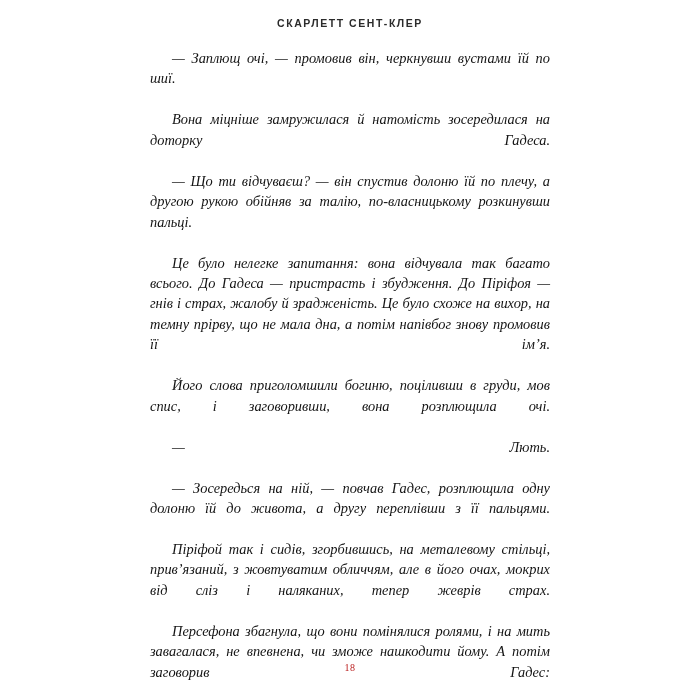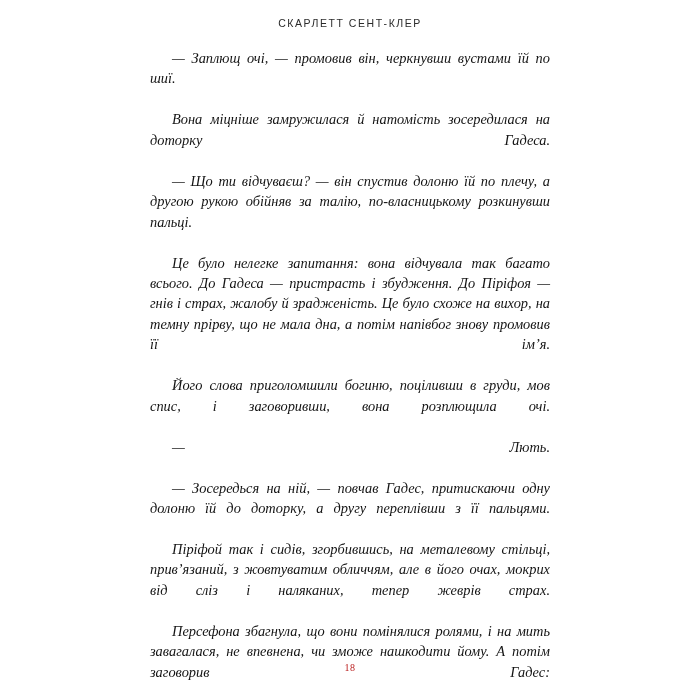--- a/index.html
+++ b/index.html
@@ -27,21 +27,21 @@
 
   
   .running-head {
     position: absolute;
     top: 18px;
     left: 0;
     width: 700px;
     text-align: center;
     font-family: "Liberation Sans", "DejaVu Sans", sans-serif;
     font-size: 10.5px;
-    font-weight: 400;
+    font-weight: 700;
     letter-spacing: 1.55px;
     color: #2b2b2b;
     text-transform: uppercase;
     line-height: 1;
     white-space: nowrap;
   }
 
   
   .text-block {
     position: absolute;
@@ -93,21 +93,21 @@
 
   <div class="running-head">СКАРЛЕТТ СЕНТ-КЛЕР</div>
 
   <div class="text-block">
     <p class="para">— Заплющ очі, — промовив він, черкнувши вустами їй по шиї.</p>
     <p class="para">Вона міцніше замружилася й натомість зосередилася на доторку Гадеса.</p>
     <p class="para">— Що ти відчуваєш? — він спустив долоню їй по плечу, а другою рукою обійняв за талію, по-власницькому розкинувши пальці.</p>
     <p class="para">Це було нелегке запитання: вона відчувала так багато всього. До Гадеса — пристрасть і збудження. До Піріфоя — гнів і страх, жалобу й зрадженість. Це було схоже на вихор, на темну прірву, що не мала дна, а потім напівбог знову промовив її ім’я.</p>
     <p class="para">Його слова приголомшили богиню, поціливши в груди, мов спис, і заговоривши, вона розплющила очі.</p>
     <p class="para">— Лють.</p>
-    <p class="para">— Зосередься на ній, — повчав Гадес, притискаючи одну долоню їй до доторку, а другу переплівши з її пальцями.</p>
+    <p class="para">— Зосередься на ній, — повчав Гадес, розплющила одну долоню їй до живота, а другу переплівши з її пальцями.</p>
     <p class="para">Піріфой так і сидів, згорбившись, на металевому стільці, прив’язаний, з жовтуватим обличчям, але в його очах, мокрих від сліз і наляканих, тепер жеврів страх.</p>
     <p class="para">Персефона збагнула, що вони помінялися ролями, і на мить завагалася, не впевнена, чи зможе нашкодити йому. А потім заговорив Гадес:</p>
 
   </div>
 
   <div class="folio">18</div>
 
 </div>
 
 </body></html>

